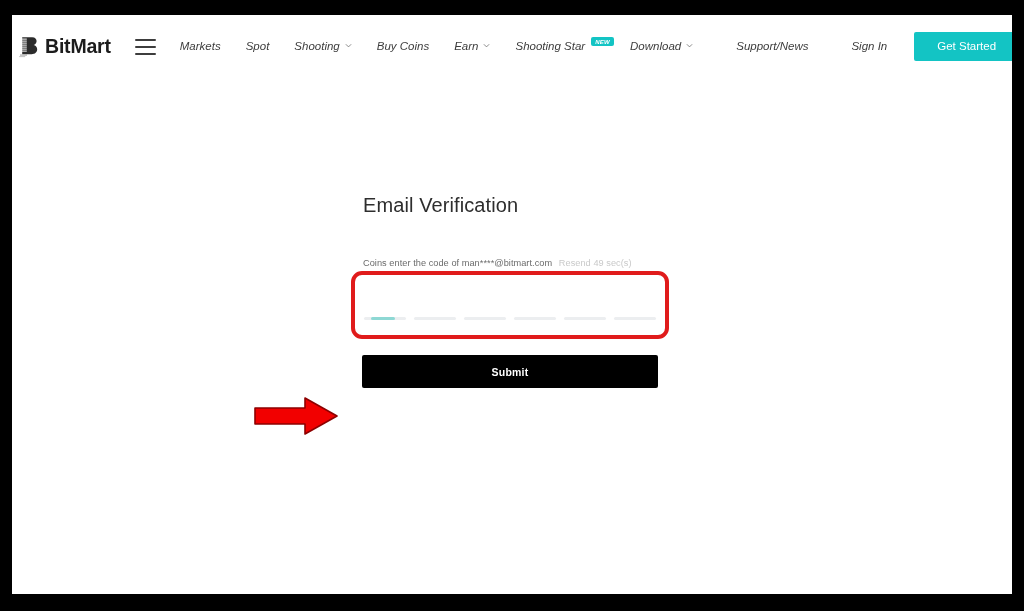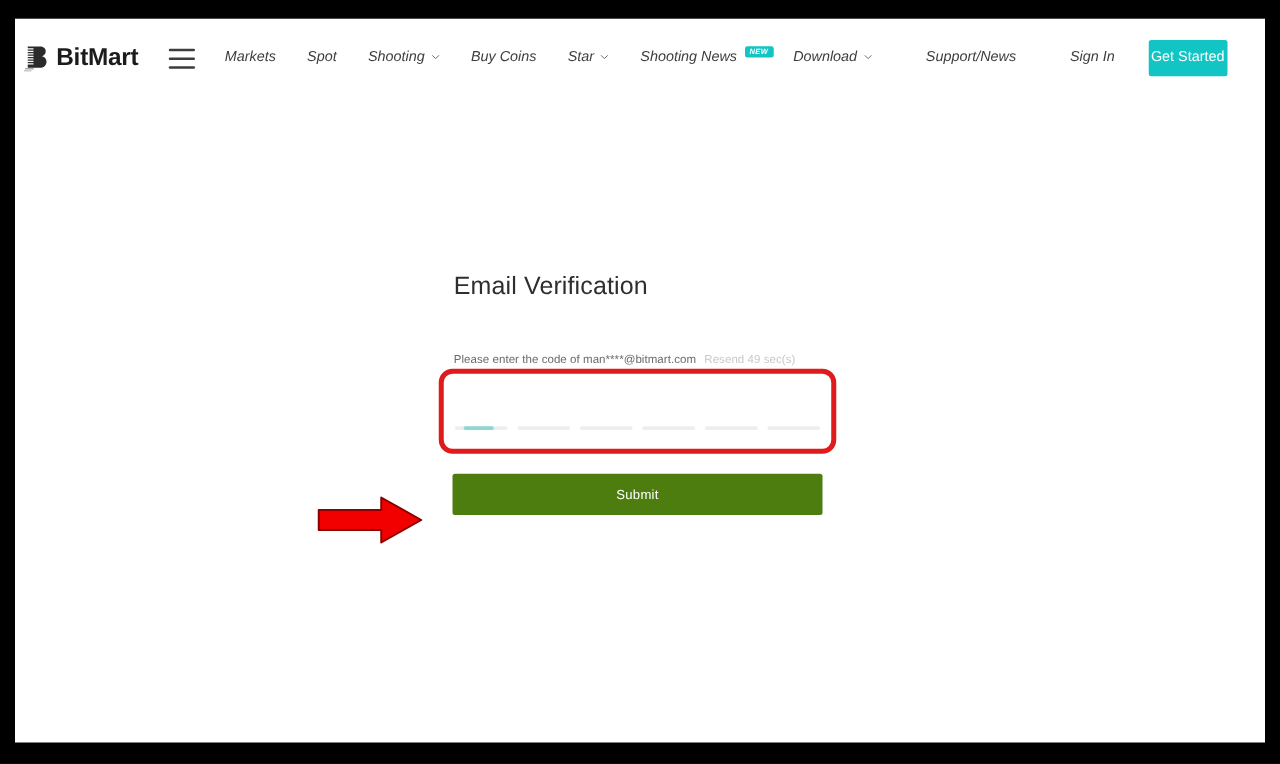--- a/index.html
+++ b/index.html
@@ -130,41 +130,41 @@
     position: relative;
     top: -5px;
     margin-left: 1px;
     line-height: 1;
   }
 
   .btn-get-started {
     background: #13c4c4;
     color: #ffffff;
     font-size: 11.5px;
-    padding: 9px 2px;
+    padding: 9px 23px;
     border: none;
     border-radius: 2px;
     cursor: pointer;
     margin-right: 27px;
     font-family: "Liberation Sans", sans-serif;
     line-height: 1;
     white-space: nowrap;
   }
 
   
   .content {
     position: absolute;
     left: 0;
     top: 63px;
     width: 1000px;
   }
   .form-wrap {
     position: absolute;
     left: 350px;
-    top: 140px;
+    top: 116px;
     width: 296px;
   }
   .page-title {
     font-size: 20px;
     color: #2e2e2e;
     font-weight: normal;
     margin: 0 0 41px 1px;
     letter-spacing: 0.1px;
   }
   .hint-line {
@@ -229,24 +229,24 @@
     border-radius: 11px;
     box-sizing: border-box;
     pointer-events: none;
   }
 
   .btn-submit {
     display: block;
     width: 296px;
     height: 33px;
     margin-top: 23px;
-    background: #4d7c0f;
+    background: #000000;
     color: #ffffff;
     font-size: 10.5px;
-    font-weight: normal;
+    font-weight: bold;
     border: none;
     border-radius: 2px;
     cursor: pointer;
     font-family: "Liberation Sans", sans-serif;
     letter-spacing: 0.2px;
   }
 
   
   .annot-arrow {
     position: absolute;
@@ -307,30 +307,30 @@
                 <path d="M1 2.6 L4 5.6 L7 2.6" fill="none" stroke="#6b6b6b" stroke-width="0.9"></path>
               </svg>
           </span>
         </div>
 
         <div class="nav-item">
           <span>Buy Coins</span>
         </div>
 
         <div class="nav-item">
-          <span>Star</span>
+          <span>Earn</span>
           <span class="caret">
             <svg width="7" height="7" viewBox="0 0 8 8">
                 <path d="M1 2.6 L4 5.6 L7 2.6" fill="none" stroke="#6b6b6b" stroke-width="0.9"></path>
               </svg>
           </span>
         </div>
 
         <div class="nav-item">
-          <span>Shooting News</span>
+          <span>Shooting Star</span>
           <span class="badge-new">NEW</span>
         </div>
 
       </div>
 
       <div class="nav-right">
 
         <div class="nav-item">
           <span>Download</span>
           <span class="caret">
@@ -358,21 +358,21 @@
       </div>
     </div>
 
     <div class="content">
 
       <div class="form-wrap">
 
         <h1 class="page-title">Email Verification</h1>
 
         <p class="hint-line">
-          <span>Please enter the code of man****@bitmart.com</span>
+          <span>Coins enter the code of man****@bitmart.com</span>
           <span class="hint-resend">Resend 49 sec(s)</span>
         </p>
 
         <div class="code-outer">
           <div class="code-box">
             <div class="code-cell active"></div>
             <div class="code-cell"></div>
             <div class="code-cell"></div>
             <div class="code-cell"></div>
             <div class="code-cell"></div>

